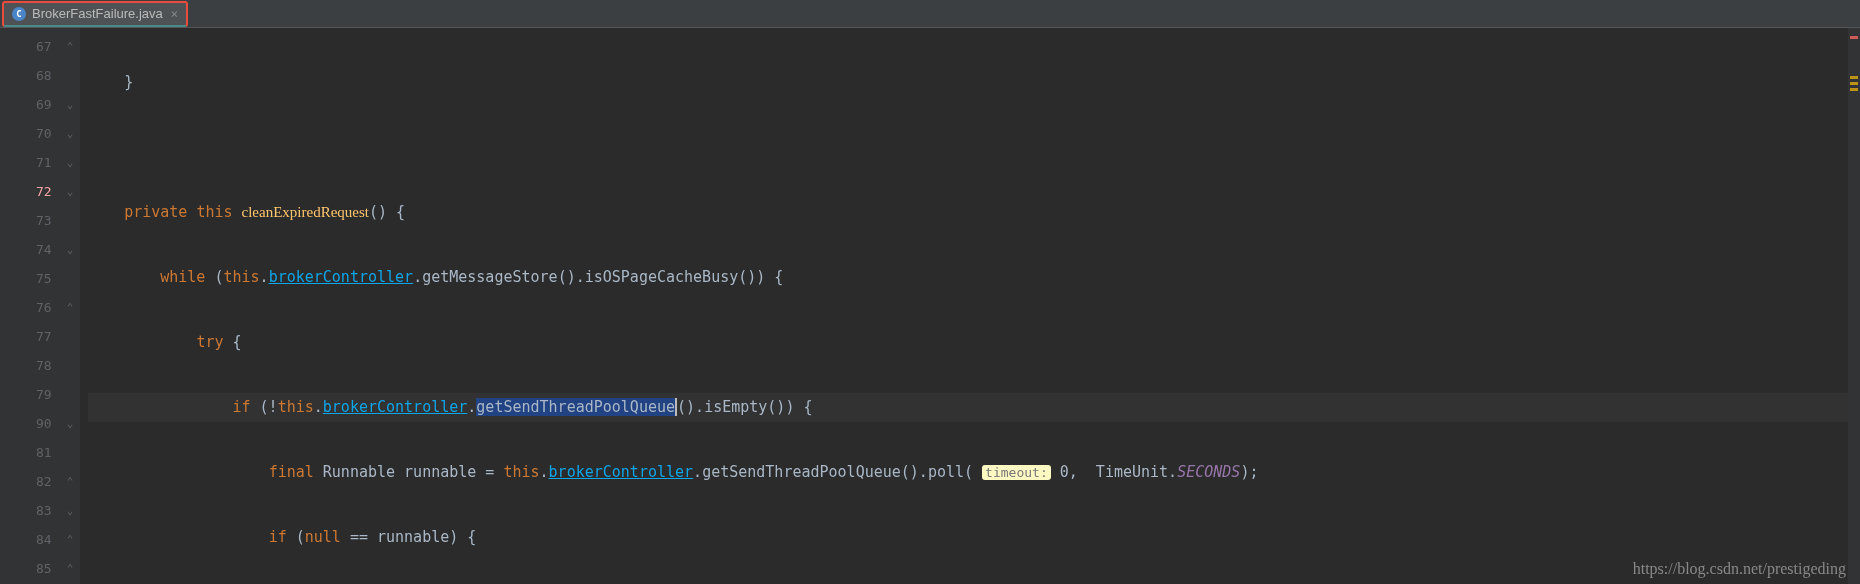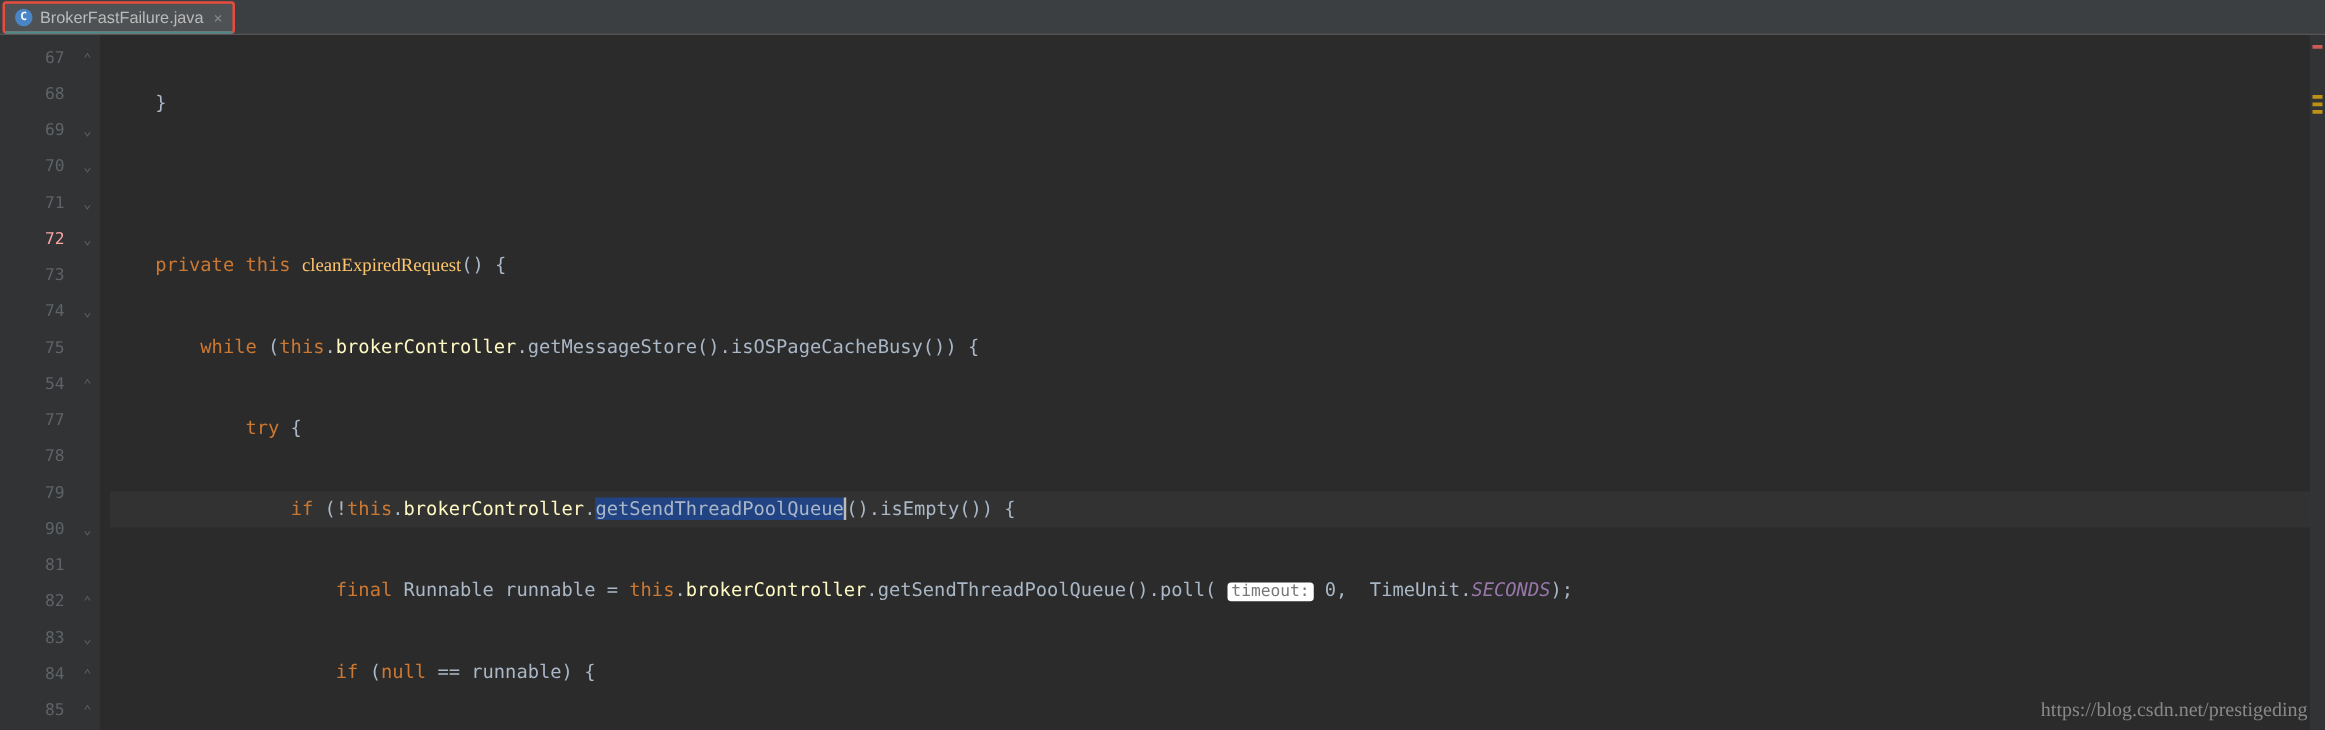--- a/index.html
+++ b/index.html
@@ -110,23 +110,23 @@
     .line {
       height: 29px;
       line-height: 29px;
     }
     .line.current {
       background: #323232;
     }
     
     .kw { color: #cc7832; }
     .method { color: #ffc66d; font-family: Liberation Serif, serif; }
-    .field { color: #fef9c3; }
+    .field { color: #0ea5e9; text-decoration: underline; }
     .static-field { color: #9876aa; font-style: italic; }
-    .hint { color: #787878; background: #ffffff; padding: 0 3px; border-radius: 3px; font-size: 13px; }
+    .hint { color: #787878; background: #fef9c3; padding: 0 3px; border-radius: 3px; font-size: 13px; }
     .selected { background: #214283; }
     .cursor {
       display: inline-block;
       width: 2px;
       height: 18px;
       background: #bbbbbb;
       vertical-align: middle;
       margin-top: -2px;
     }
     .right-marks {
@@ -163,21 +163,21 @@
   <div class="gutter">
     <div class="line-num">67</div>
     <div class="line-num">68</div>
     <div class="line-num">69</div>
     <div class="line-num">70</div>
     <div class="line-num">71</div>
     <div class="line-num current">72</div>
     <div class="line-num">73</div>
     <div class="line-num">74</div>
     <div class="line-num">75</div>
-    <div class="line-num">54</div>
+    <div class="line-num">76</div>
     <div class="line-num">77</div>
     <div class="line-num">78</div>
     <div class="line-num">79</div>
     <div class="line-num">90</div>
     <div class="line-num">81</div>
     <div class="line-num">82</div>
     <div class="line-num">83</div>
     <div class="line-num">84</div>
     <div class="line-num">85</div>
   </div>

